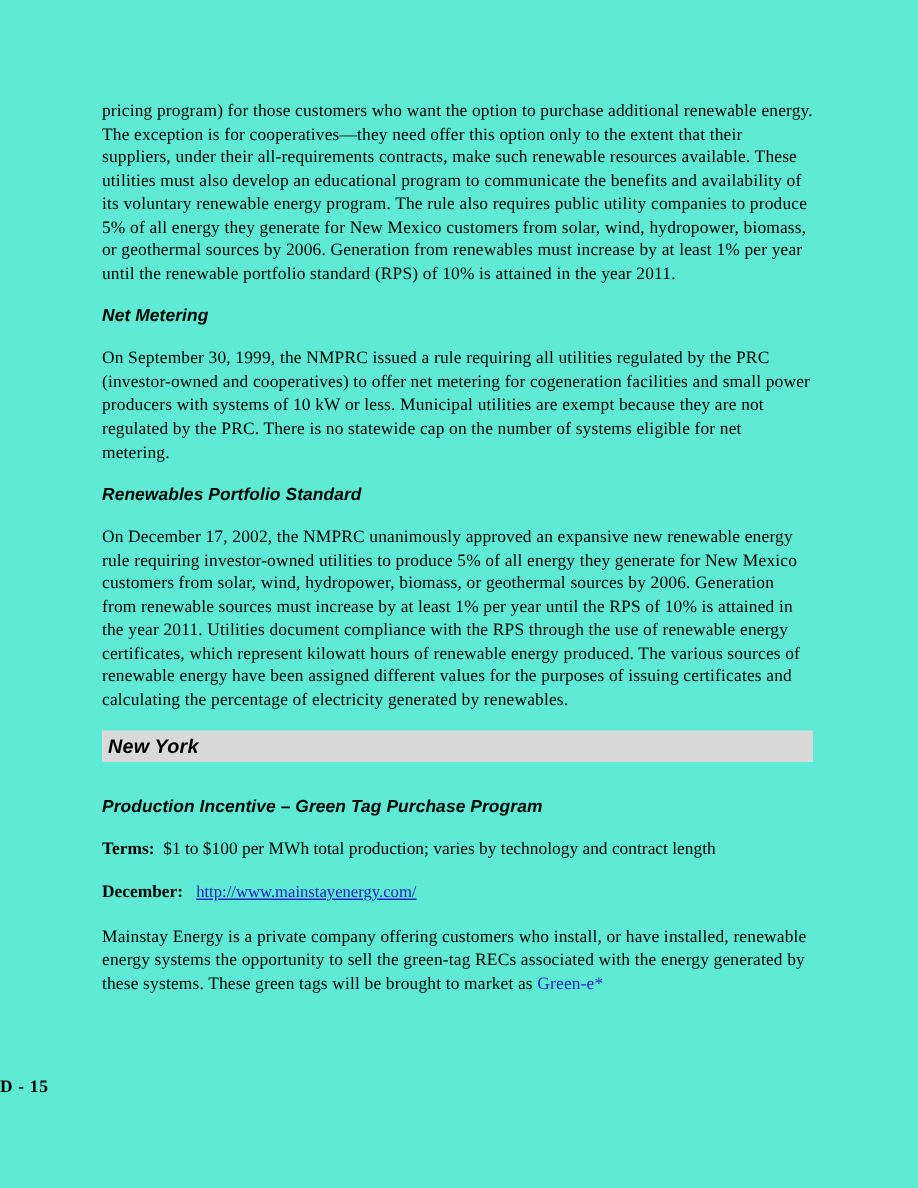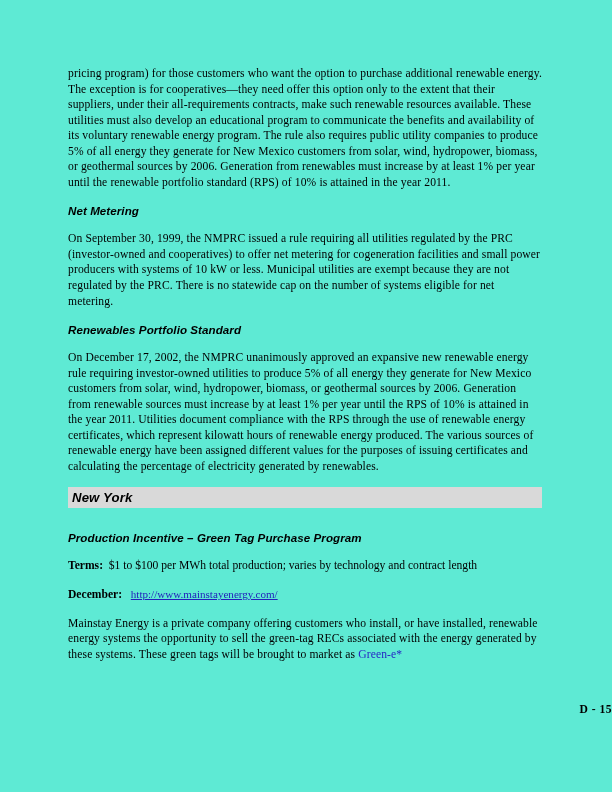--- a/index.html
+++ b/index.html
@@ -99,23 +99,23 @@
   }
   .inline-link {
     color: #2626c4;
     text-decoration: none;
   }
 
   
   .footer {
     position: absolute;
     left: 0;
-    top: 703px;
+    top: 718px;
     width: 612px;
-    text-align: right;
+    text-align: left;
     font-family: "Liberation Serif", serif;
     font-size: 11.6px;
     font-weight: bold;
     letter-spacing: 0.04em;
     color: #000000;
   }
 </style>
 </head>
 <body>
 

